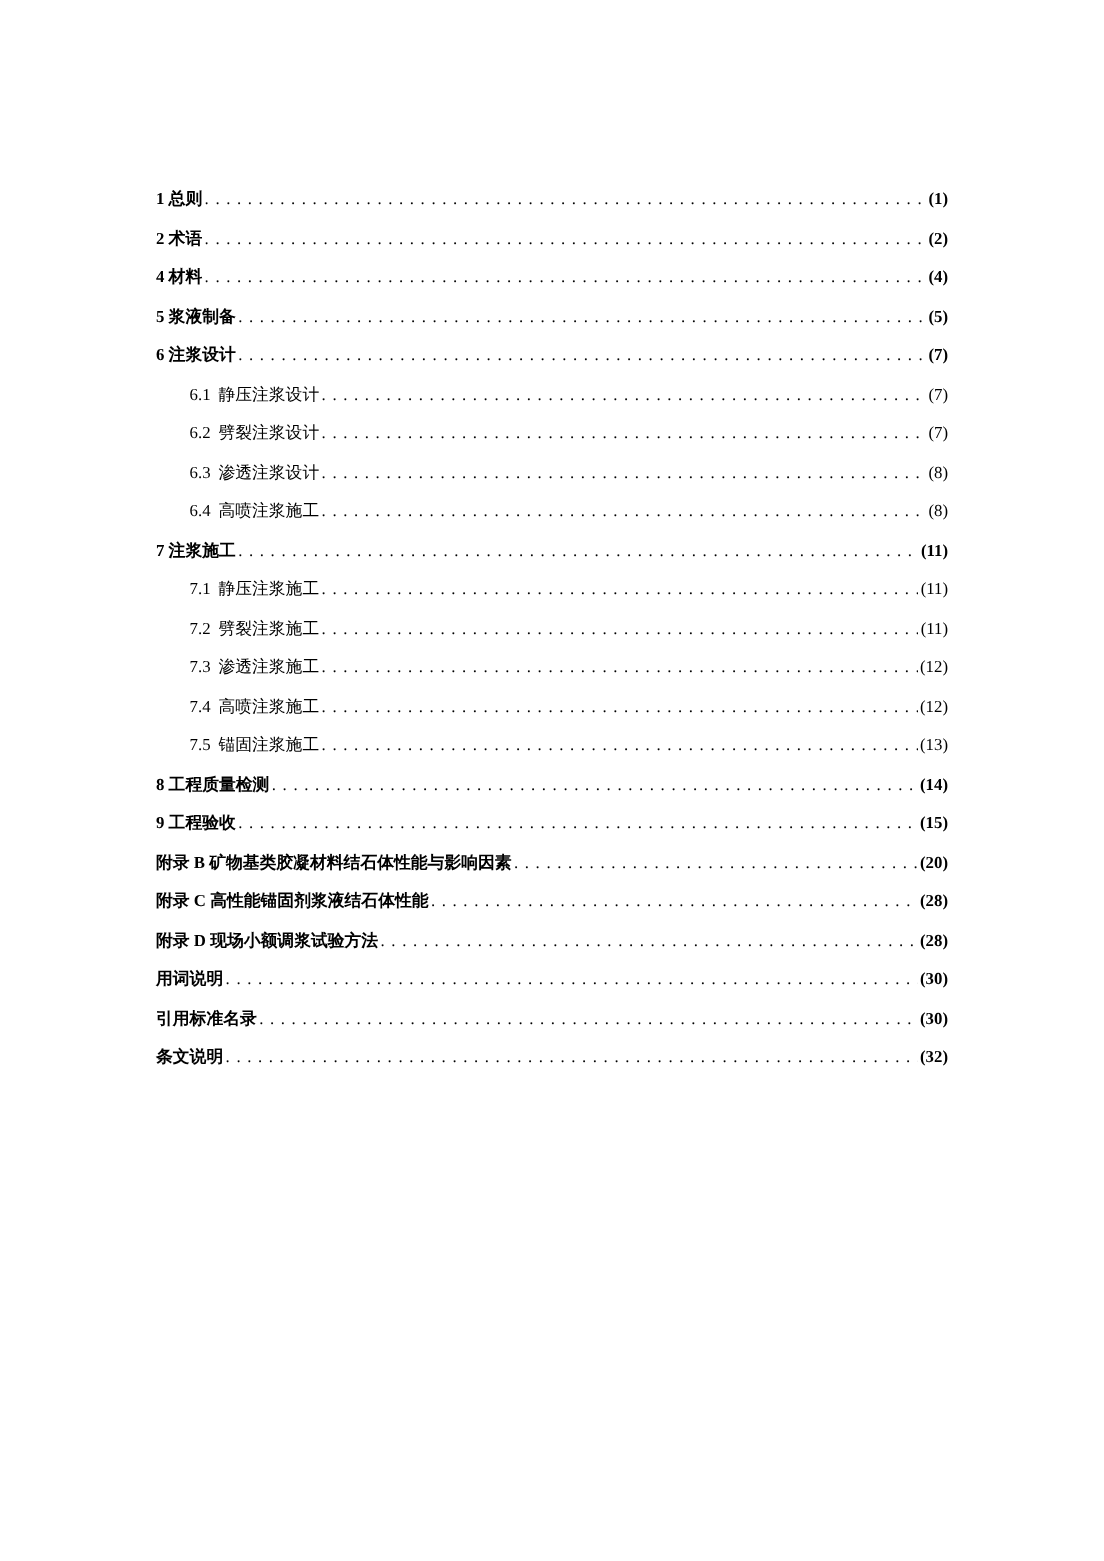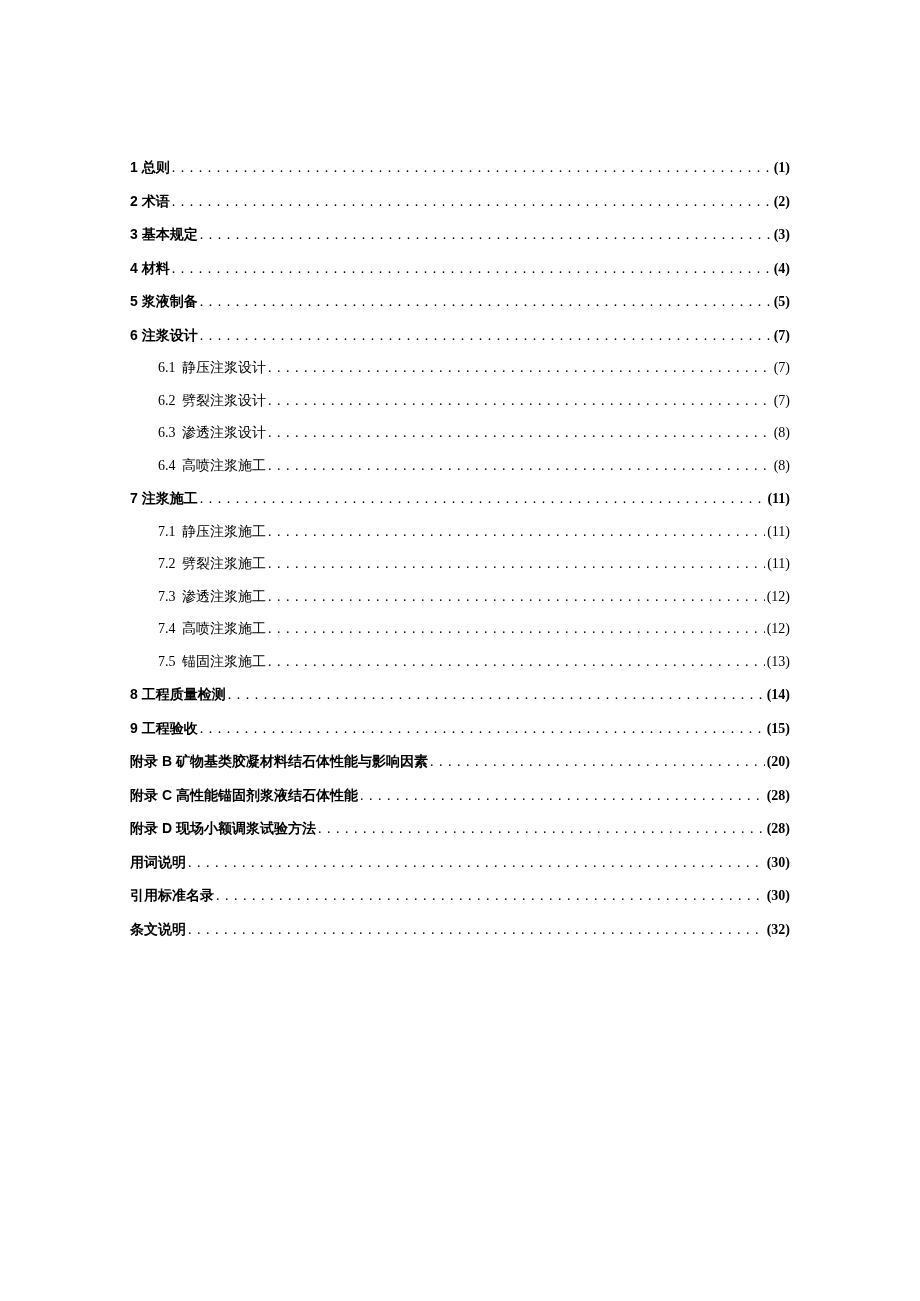--- a/index.html
+++ b/index.html
@@ -36,21 +36,21 @@
   }
   .toc-entry .page-num {
     flex: 0 0 auto;
   }
   .toc-entry.level0 .label,
   .toc-entry.level0 .page-num {
     font-weight: bold;
     font-family: "Times New Roman", "SimSun", serif;
   }
   .toc-entry.level0 .label .cn {
-    font-family: Liberation Sans, sans-serif;
+    font-family: Liberation Serif, serif;
   }
   .toc-entry.level1 {
     padding-left: 28px;
   }
   .toc-entry.level1 .label {
     display: flex;
     gap: 0;
   }
   .toc-entry.level1 .label .num {
     width: 24px;
@@ -71,25 +71,20 @@
         <span class="label"><span class="cn">1 总则</span></span>
         <span class="leader"></span>
         <span class="page-num">(1)</span>
       </div>
       <div class="toc-entry level0">
         <span class="label"><span class="cn">2 术语</span></span>
         <span class="leader"></span>
         <span class="page-num">(2)</span>
       </div>
       <div class="toc-entry level0">
-        <span class="label"><span class="cn">3 基本规定</span></span>
-        <span class="leader"></span>
-        <span class="page-num">(3)</span>
-      </div>
-      <div class="toc-entry level0">
         <span class="label"><span class="cn">4 材料</span></span>
         <span class="leader"></span>
         <span class="page-num">(4)</span>
       </div>
       <div class="toc-entry level0">
         <span class="label"><span class="cn">5 浆液制备</span></span>
         <span class="leader"></span>
         <span class="page-num">(5)</span>
       </div>
       <div class="toc-entry level0">

